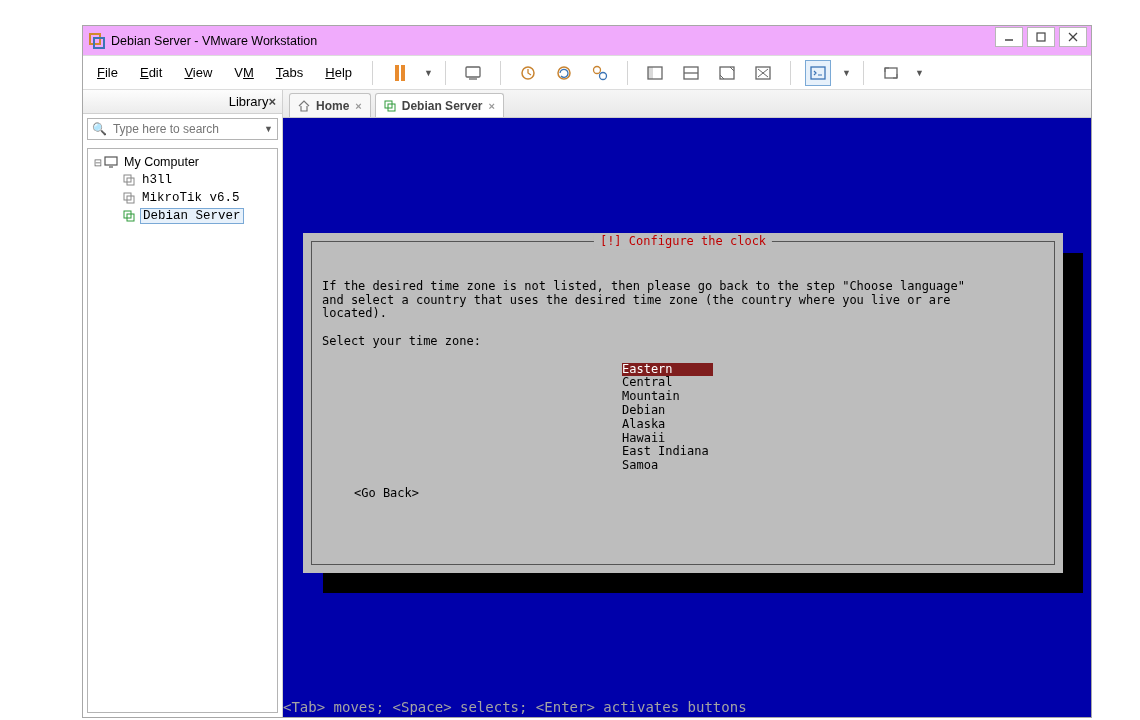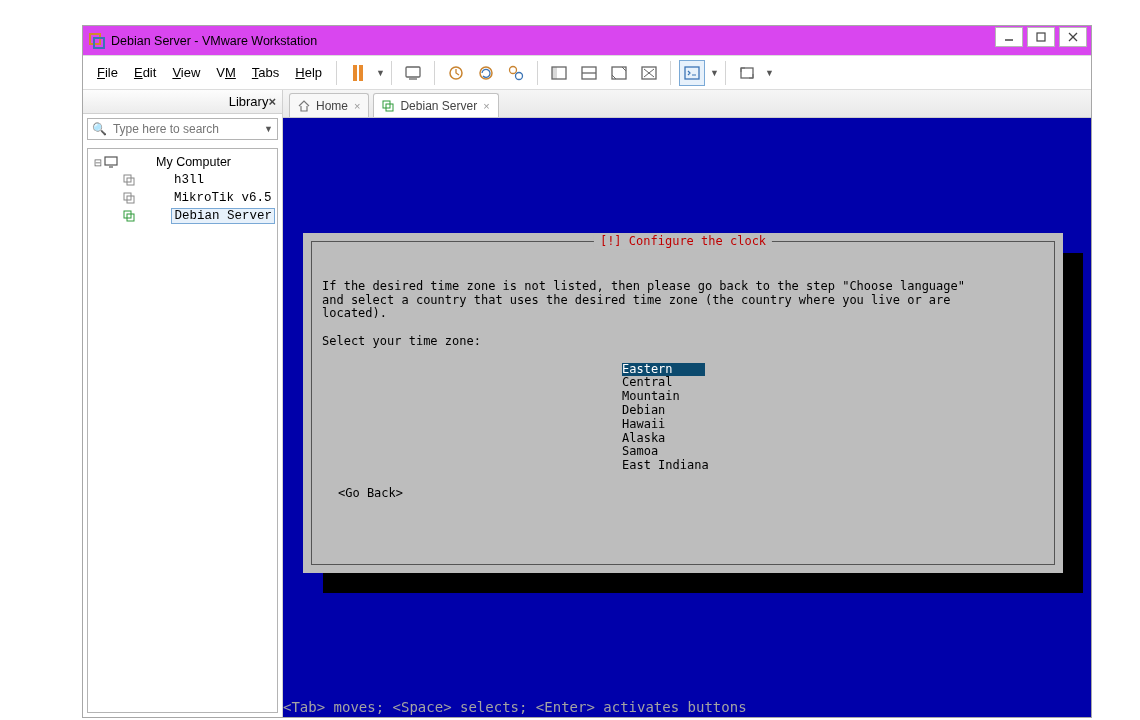--- a/index.html
+++ b/index.html
@@ -25,21 +25,21 @@
     background: #fff;
     display: flex;
     flex-direction: column;
   }
   .titlebar {
     height: 30px;
     display: flex;
     align-items: center;
     padding: 0 6px;
     border-bottom: 1px solid #dcdcdc;
-    background: #d946ef;
+    background: #f0abfc;
     position: relative;
   }
   .title-icon {
     width: 16px; height: 16px; margin-right: 6px;
     display: inline-flex; align-items: center; justify-content: center;
   }
   .title-text { font-size: 12.5px; }
   .win-controls {
     position: absolute; right: 4px; top: 0;
     display: flex; gap: 4px;
@@ -51,21 +51,21 @@
     border: 1px solid #b7b7b7;
     background: #fff;
     display: inline-flex; align-items: center; justify-content: center;
     font-size: 10px;
     color: #444;
   }
   .menubar {
     height: 34px;
     display: flex;
     align-items: center;
-    gap: 0px;
+    gap: 6px;
     padding: 0 6px;
     border-bottom: 1px solid #dcdcdc;
   }
   .menu-item {
     padding: 4px 8px;
     font-size: 13px;
   }
   .menu-item u { text-decoration: underline; }
   .sep { width:1px; height:24px; background:#d4d4d4; margin: 0 6px; }
   .tb-btn {
@@ -134,39 +134,40 @@
     padding-left: 2px;
     white-space: nowrap;
   }
   .tree-row .exp { width:12px; text-align:center; color:#666; font-size:10px;}
   .tree-row .ticon { width:14px; margin-right:4px; display:inline-flex; align-items:center; justify-content:center;}
   .tree-row.sel .lbl {
     background: #e7f1fb;
     border: 1px solid #7aa9d6;
     padding: 0 2px;
   }
-  .lbl { padding: 0 2px; margin-left: 32px; }
+  .lbl { padding: 0 2px; }
   .indent1 { padding-left: 32px; font-family: Liberation Mono, monospace; }
   .indent0b { padding-left: 14px; }
   
   .right {
     flex: 1;
     display: flex;
     flex-direction: column;
     background: #f4f4f4;
     min-width: 0;
   }
   .tabs {
     height: 28px;
     display: flex;
     align-items: flex-end;
     padding-left: 6px;
     gap: 4px;
     background: linear-gradient(#f6f6f6,#e8e8e8);
     border-bottom: 1px solid #ccc;
+    font-weight: bold;
   }
   .tab {
     height: 24px;
     border: 1px solid #c2c2c2;
     border-bottom: none;
     background: #f8f8f8;
     border-radius: 3px 3px 0 0;
     display: flex; align-items: center;
     padding: 0 8px;
     font-size: 12px;
@@ -213,27 +214,27 @@
     padding: 0 6px;
     white-space: nowrap;
   }
   .dlg-body {
     position: absolute;
     left: 10px; right: 10px; top: 24px; bottom: 10px;
     white-space: pre;
   }
   .tz-list { margin-left: 300px; }
   .tz-item.sel {
-    background: #0c4a6e;
+    background: #7f1d1d;
     color: #fff;
-    padding-right: 32px;
+    padding-right: 40px;
     display: inline-block;
   }
   .tz-item { display:block; }
-  .goback { margin-left: 16px; margin-top: 16px;}
+  .goback { margin-left: 32px; margin-top: 16px;}
   .statusline {
     position: absolute;
     bottom: 0; left: 0; right: 0;
     color: #a3a3a3;
     font-family: "DejaVu Sans Mono","Courier New",monospace;
     font-size: 14px;
     padding-bottom: 2px;
   }
   svg { display:block; }
 </style>
@@ -434,21 +435,21 @@
         <div class="dlg">
           <div class="dlg-inner">
             <span class="dlg-title">[!] Configure the clock</span>
             <div class="dlg-body">
 <span>If the desired time zone is not listed, then please go back to the step "Choose language"</span>
 <span>and select a country that uses the desired time zone (the country where you live or are</span>
 <span>located).</span>
 
 <span>Select your time zone:</span>
 
-<div class="tz-list"><span class="tz-item sel">Eastern</span><span class="tz-item">Central</span><span class="tz-item">Mountain</span><span class="tz-item">Debian</span><span class="tz-item">Hawaii</span><span class="tz-item">Alaska</span><span class="tz-item">Samoa</span><span class="tz-item">East Indiana</span></div>
+<div class="tz-list"><span class="tz-item sel">Eastern</span><span class="tz-item">Central</span><span class="tz-item">Mountain</span><span class="tz-item">Debian</span><span class="tz-item">Alaska</span><span class="tz-item">Hawaii</span><span class="tz-item">East Indiana</span><span class="tz-item">Samoa</span></div>
 <span class="goback">&lt;Go Back&gt;</span>
             </div>
           </div>
         </div>
         <div class="statusline">&lt;Tab&gt; moves; &lt;Space&gt; selects; &lt;Enter&gt; activates buttons</div>
       </div>
     </div>
   </div>
 </div>
 

